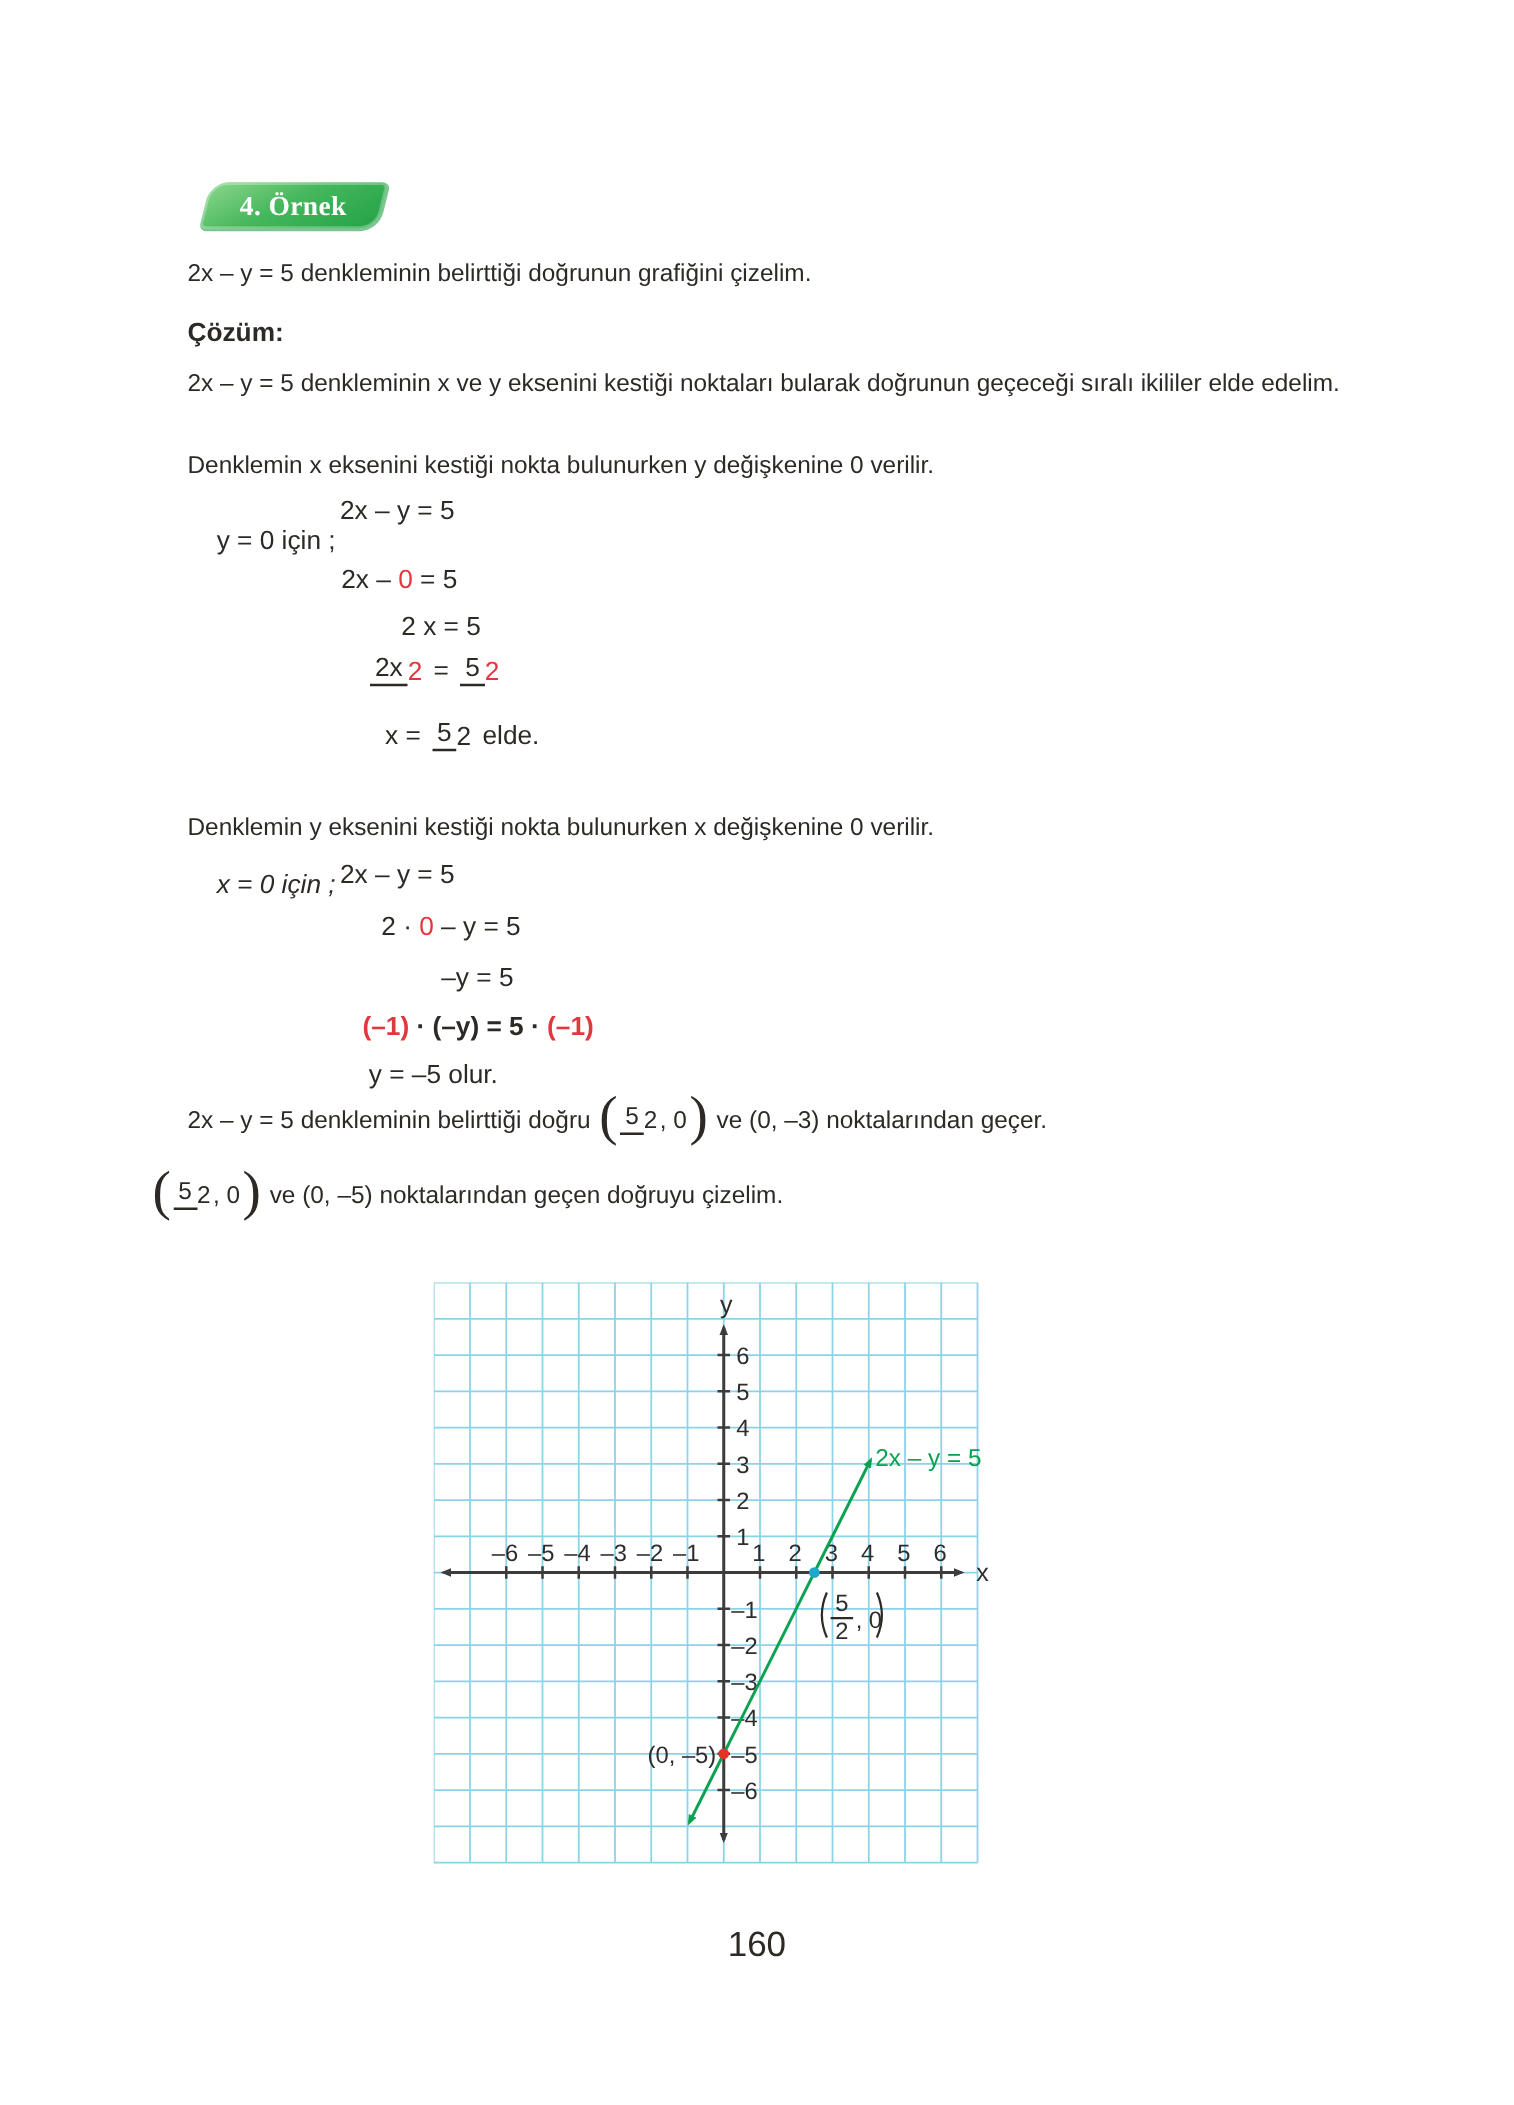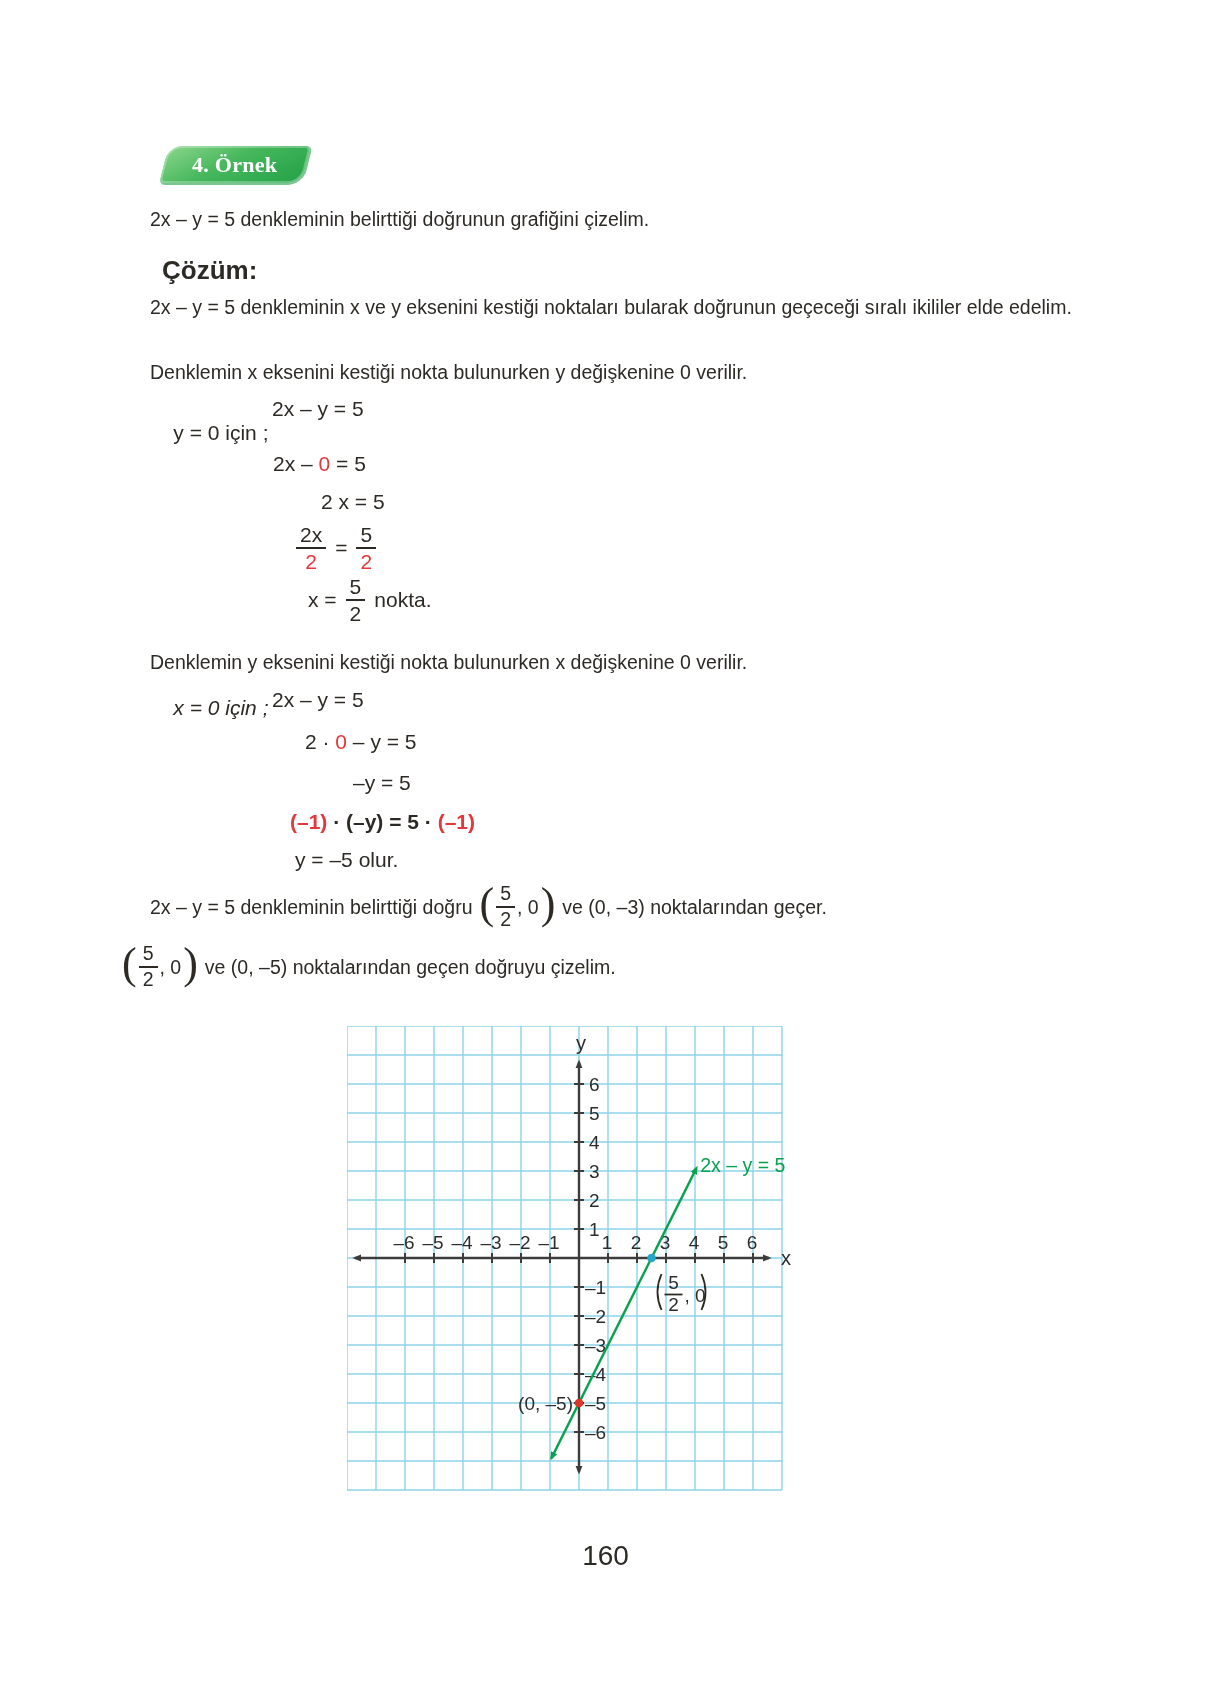--- a/index.html
+++ b/index.html
@@ -20,21 +20,21 @@
     border-radius:14px 5px 14px 5px;
     box-shadow:inset 0 0 0 2px rgba(255,255,255,0.28), 1px 1px 0 1px rgba(35,160,70,0.6);
     display:flex;align-items:center;justify-content:center;
   }
   .badge-label{
     transform:skewX(14deg);color:#ffffff;font-family:"Liberation Serif",serif;
     font-weight:bold;font-size:22px;letter-spacing:0.3px;
   }
   .para{width:970px;text-indent:28px;line-height:1.62;}
   
-  .frac{display:inline-flex;flex-direction:column;align-items:center;vertical-align:middle;line-height:1.02;text-align:center;justify-content:flex-end;}
+  .frac{display:inline-flex;flex-direction:row;align-items:center;vertical-align:middle;line-height:1.02;text-align:center;justify-content:flex-end;}
   .frac .fnum{padding:0 4px 2px;border-bottom:2px solid #2d2a26;}
   .frac .fden{padding-top:2px;}
   .fracrow{display:flex;align-items:center;gap:9px;}
   .bigp{
     font-family:"Liberation Serif",serif;font-weight:400;font-size:44px;
     line-height:0;vertical-align:middle;position:relative;top:-3px;
   }
   .inlinerow{display:flex;align-items:center;gap:7px;white-space:pre;}
   svg{font-family:"Liberation Sans",sans-serif;}
   .pagenum{left:0;right:0;text-align:center;font-size:28px;}
@@ -43,21 +43,21 @@
 <body>
 
 <div class="abs" style="inset:0;">
 
   <div class="badge">
     <span class="badge-label">4. Örnek</span>
   </div>
 
   <div class="abs t" style="left:150px;top:207px;">2x – y = 5 denkleminin belirttiği doğrunun grafiğini çizelim.</div>
 
-  <div class="abs t bold" style="left:150px;top:254px;font-size:26px;margin-left:12px;">Çözüm:</div>
+  <div class="abs t bold" style="left:150px;top:254px;font-size:21px;">Çözüm:</div>
 
   <div class="abs t para" style="left:122px;top:292px;">2x – y = 5 denkleminin x ve y eksenini kestiği noktaları bularak doğrunun geçeceği sıralı ikililer elde edelim.</div>
 
   <div class="abs t" style="left:150px;top:360px;">Denklemin x eksenini kestiği nokta bulunurken y değişkenine 0 verilir.</div>
 
   <div class="abs eq" style="left:150px;top:397px;">
     <span>y = 0 için ;</span>
   </div>
   <div class="abs eq" style="left:272px;top:397px;">2x – y = 5</div>
 
@@ -76,21 +76,21 @@
       <span class="fden red">2</span>
     </span>
   </div>
 
   <div class="abs eq fracrow" style="left:308px;top:576px;">
     <span>x =</span>
     <span class="frac">
       <span class="fnum">5</span>
       <span class="fden">2</span>
     </span>
-    <span>nokta.</span>
+    <span>elde.</span>
   </div>
 
   <div class="abs t" style="left:150px;top:650px;">Denklemin y eksenini kestiği nokta bulunurken x değişkenine 0 verilir.</div>
 
   <div class="abs eq" style="left:150px;top:672px;font-style:italic;">
     <span>x = 0 için ;</span>
   </div>
   <div class="abs eq" style="left:272px;top:688px;">2x – y = 5</div>
 
   <div class="abs eq" style="left:305px;top:730px;"><span>2 · </span><span class="red">0</span><span> – y = 5</span></div>

